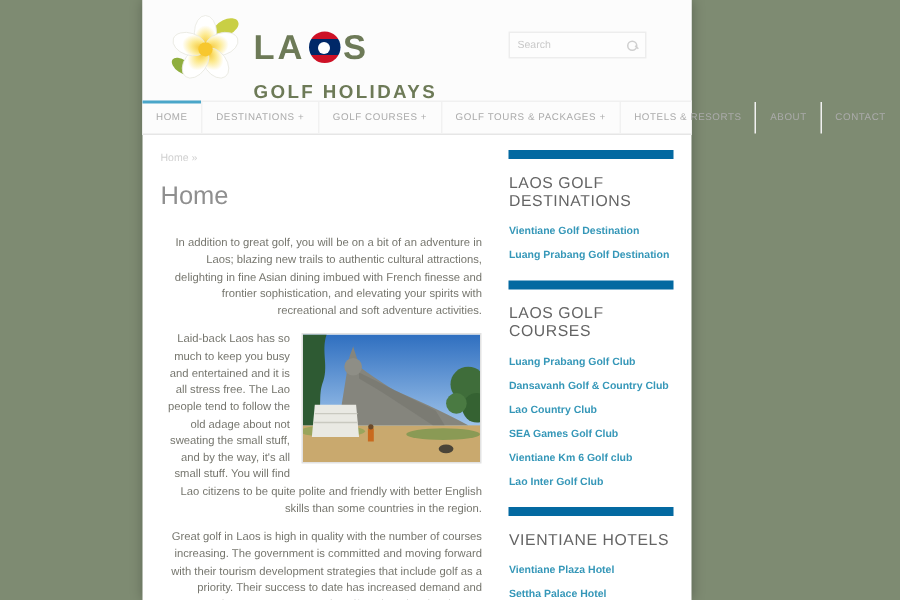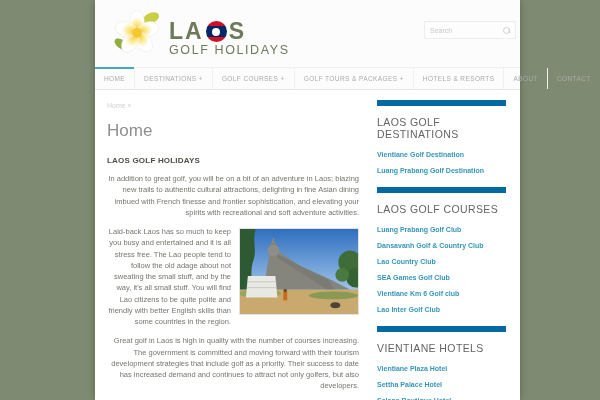--- a/index.html
+++ b/index.html
@@ -3,38 +3,38 @@
 <meta charset="utf-8">
 <style>
   * { margin:0; padding:0; box-sizing:border-box; }
   html,body { width:600px; height:400px; overflow:hidden; }
   body {
     background:#7e8b72;
     font-family:"Liberation Sans", sans-serif;
     position:relative;
   }
   .page {
-    position:absolute; left:95px; top:0; width:425px; height:400px;
+    position:absolute; left:95px; top:0; width:366px; height:400px;
     background:#ffffff; box-shadow:0 0 8px rgba(0,0,0,.28);
   }
   
   .header { position:relative; height:90px; background:#fcfcfc; }
   .logo { position:absolute; left:16px; top:6px; display:flex; align-items:flex-start; }
   .flower-wrap { width:52px; height:60px; margin-right:6px; }
   .logo-text { padding-top:14px; }
   .logo-line1 { display:flex; align-items:center; font-weight:bold; font-size:23px; letter-spacing:2px; color:#6d7a57; line-height:1; }
   .flag-o {
     width:21px; height:21px; border-radius:50%; margin:0 2px;
     background:linear-gradient(180deg,#ce1126 0 25%, #002868 25% 75%, #ce1126 75% 100%);
     position:relative;
   }
   .flag-o::after { content:''; position:absolute; left:50%; top:50%; width:8px; height:8px; margin:-4px 0 0 -4px; border-radius:50%; background:#fff; }
-  .logo-line2 { font-size:12.5px; font-weight:normal; letter-spacing:1.6px; color:#6d7a57; margin-top:0;text-align:right; }
+  .logo-line2 { font-size:12.5px; font-weight:bold; letter-spacing:1.6px; color:#6d7a57; margin-top:11px;text-align:right; }
   .search-box {
-    position:absolute; right:4px; top:21px; width:92px; height:18px;
+    position:absolute; right:30px; top:21px; width:92px; height:18px;
     background:#fdfdfd; border:1px solid #ededed; display:flex; align-items:center; padding:0 5px;
   }
   .search-box input { flex:1; border:0; outline:0; background:transparent; font-size:7px; color:#999; font-family:"Liberation Sans", sans-serif; min-width:0; }
   .search-box input::placeholder { color:#c9c9c9; }
   .mag-icon { width:7px; height:7px; position:relative; flex:0 0 auto; }
   .mag-icon::before { content:''; position:absolute; left:0; top:0; width:5px; height:5px; border:1px solid #cfcfcf; border-radius:50%; }
   .mag-icon::after { content:''; position:absolute; left:4.5px; top:4.5px; width:3px; height:1px; background:#cfcfcf; transform:rotate(45deg); }
   
   .nav {
     position:absolute; left:0; right:0; bottom:0; height:23px;
@@ -117,21 +117,20 @@
         </div>
 
     </nav>
   </div>
 
   <div class="main">
     <div class="article">
       <div class="breadcrumb">Home »</div>
       <h1 class="page-title">Home</h1>
       <div class="content-body">
-        <h2 class="section-heading">LAOS GOLF HOLIDAYS</h2>
         <p class="para">In addition to great golf, you will be on a bit of an adventure in Laos; blazing new trails to authentic cultural attractions, delighting in fine Asian dining imbued with French finesse and frontier sophistication, and elevating your spirits with recreational and soft adventure activities.</p>
           <figure class="photo-float" id="photo-holder">
           <svg viewBox="0 0 120 87" preserveAspectRatio="none">
             <defs>
               <linearGradient id="sky" x1="0" y1="0" x2="0" y2="1">
                 <stop offset="0%" stop-color="#2f6fc0"></stop>
                 <stop offset="100%" stop-color="#a5c8ec"></stop>
               </linearGradient>
             </defs>
             <rect x="0" y="0" width="120" height="66" fill="url(#sky)"></rect>

